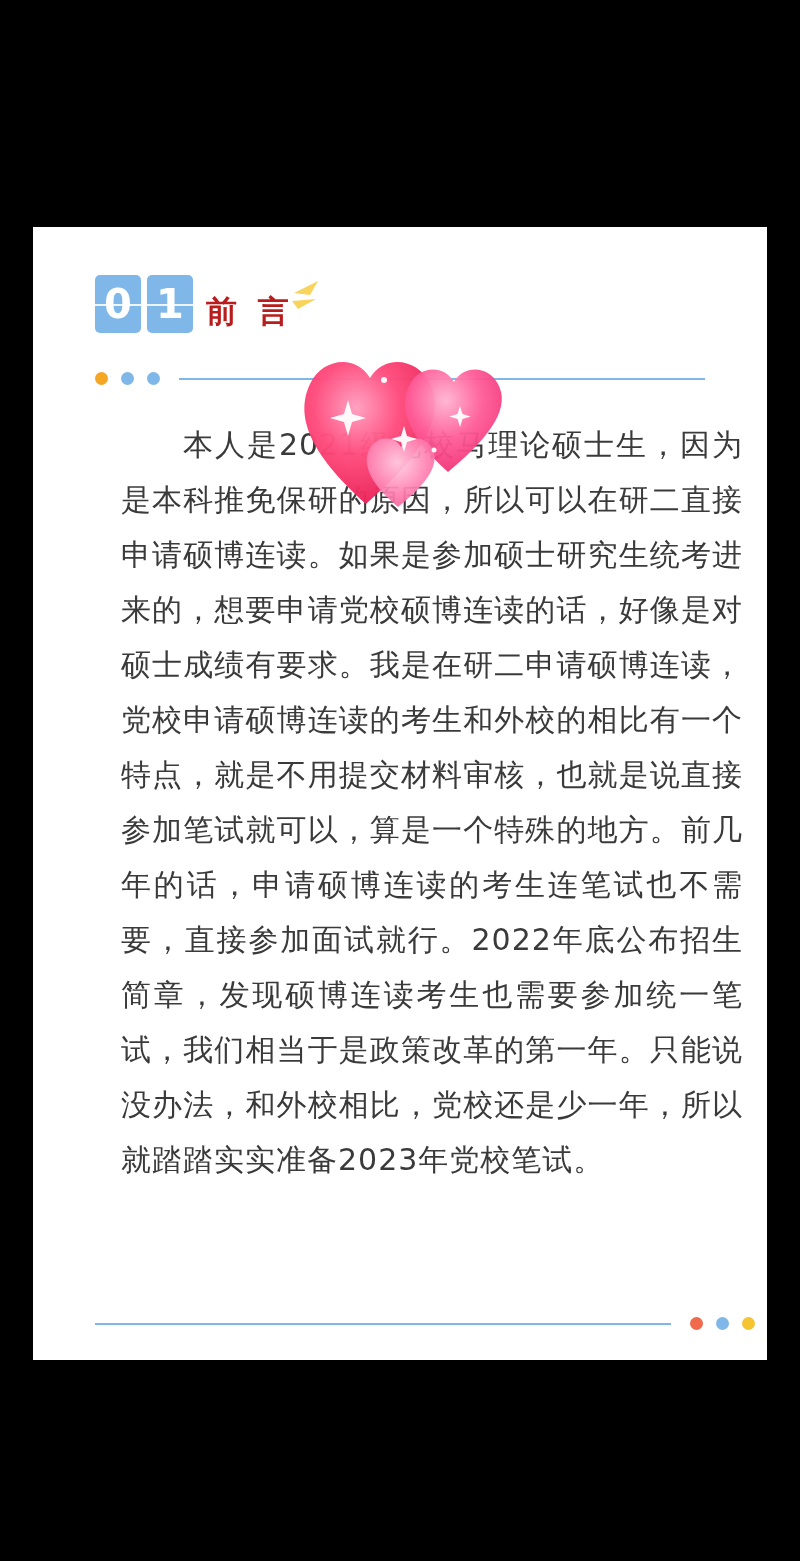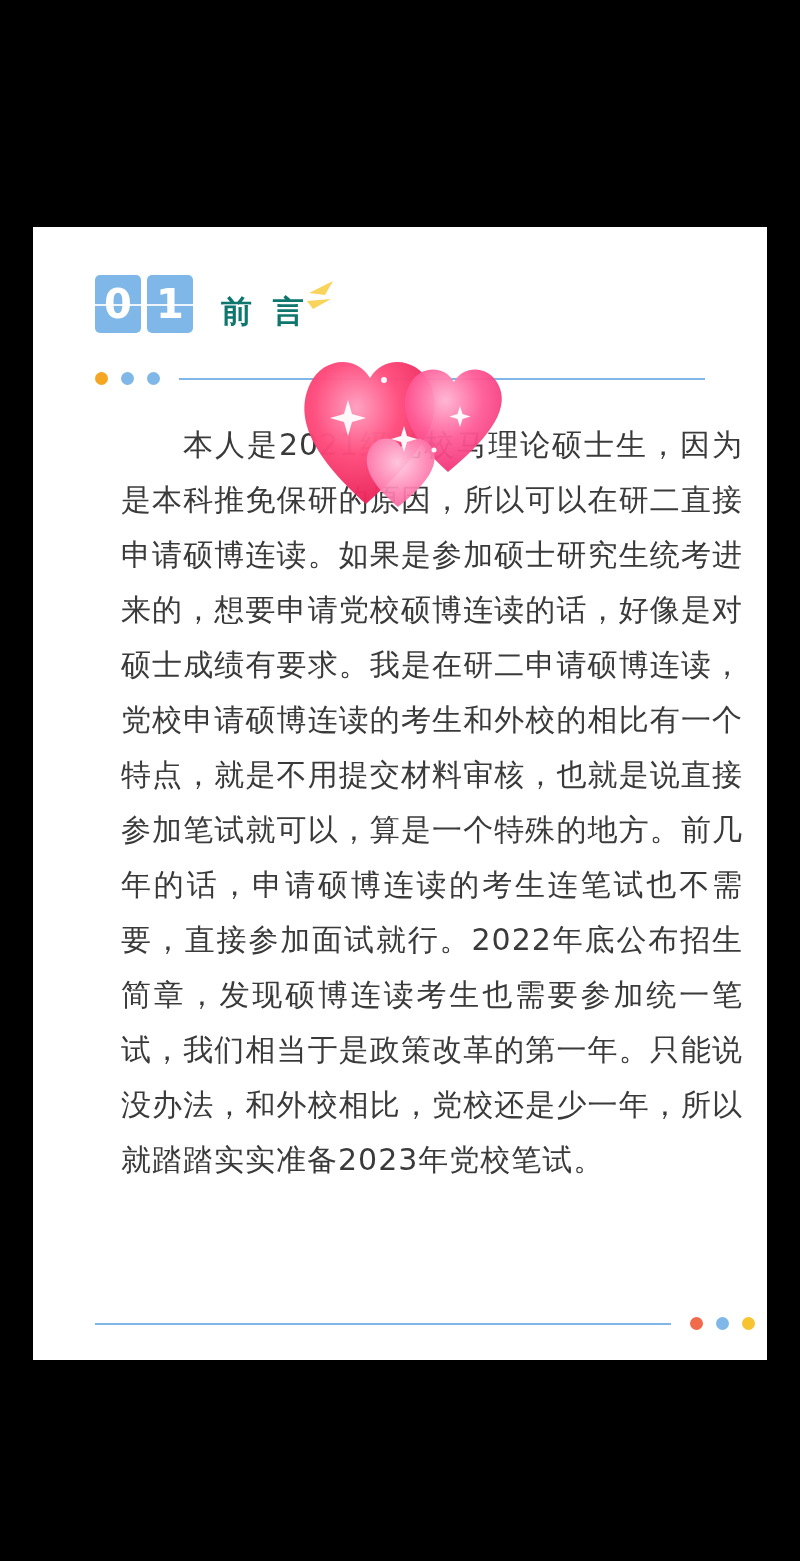--- a/index.html
+++ b/index.html
@@ -53,23 +53,23 @@
   .num-box::after {
     content: "";
     position: absolute;
     left: 0; right: 0;
     top: 50%;
     height: 2px;
     background: #ffffff;
     opacity: 0.85;
   }
   #section-title {
-    margin-left: 28px;
+    margin-left: 13px;
     font-size: 31px;
-    color: #0f766e;
+    color: #b91c1c;
     letter-spacing: 5px;
     font-weight: bold;
     line-height: 1;
     padding-bottom: 6px;
     font-family: "DejaVu Sans", sans-serif;
   }
   #spark {
     position: relative;
     margin-left: -6px;
     width: 36px;

